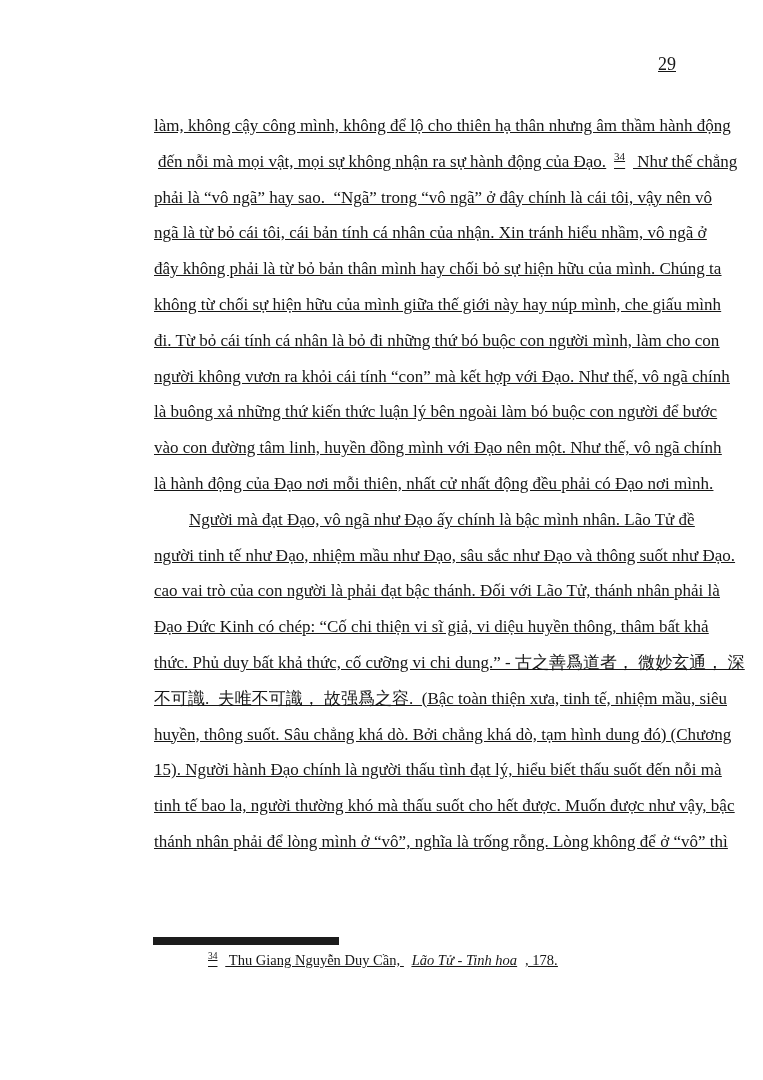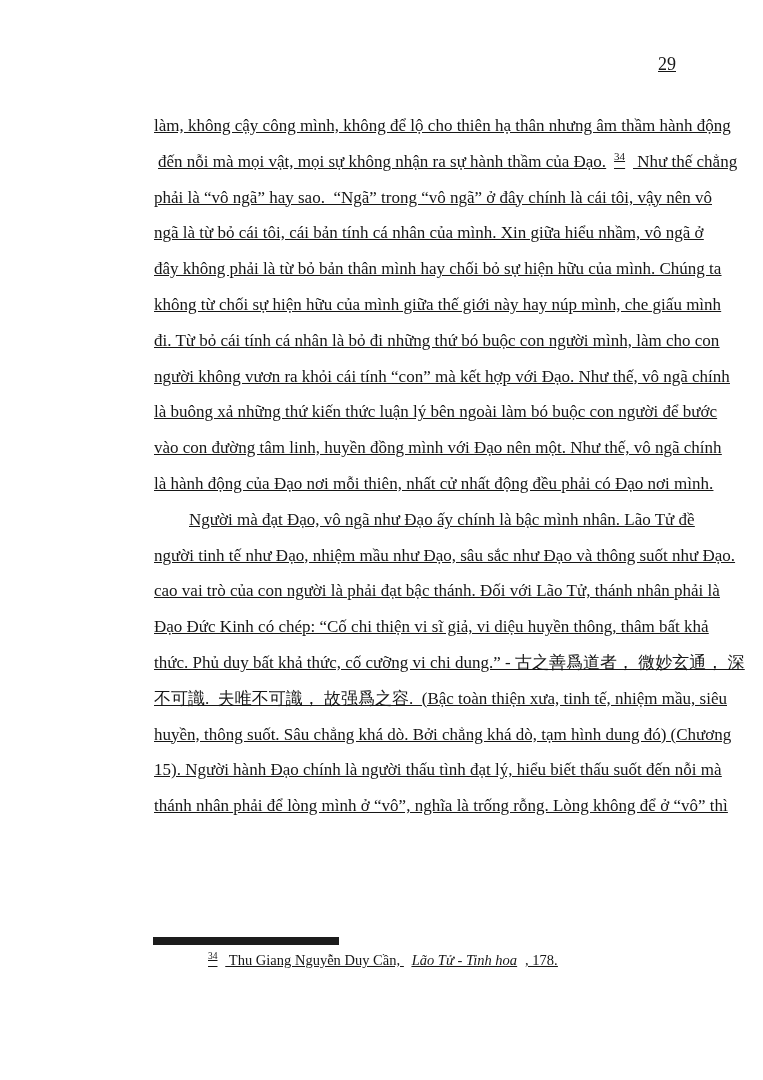--- a/index.html
+++ b/index.html
@@ -63,38 +63,39 @@
 </style>
 </head>
 <body>
 
 <div class="page">
 
   <div class="page-number">29</div>
 
   <div class="body-text">
     <div class="line">làm, không cậy công mình, không để lộ cho thiên hạ thân nhưng âm thầm hành động</div>
-    <div class="line"><span>đến nỗi mà mọi vật, mọi sự không nhận ra sự hành thầm của Đạo.</span><sup>34</sup><span> Như thế chẳng</span></div>
+    <div class="line"><span>đến nỗi mà mọi vật, mọi sự không nhận ra sự hành động của Đạo.</span><sup>34</sup><span> Như thế chẳng</span></div>
     <div class="line">phải là “vô ngã” hay sao.  “Ngã” trong “vô ngã” ở đây chính là cái tôi, vậy nên vô</div>
-    <div class="line">ngã là từ bỏ cái tôi, cái bản tính cá nhân của mình. Xin giữa hiểu nhầm, vô ngã ở</div>
+    <div class="line">ngã là từ bỏ cái tôi, cái bản tính cá nhân của nhận. Xin tránh hiểu nhầm, vô ngã ở</div>
     <div class="line">đây không phải là từ bỏ bản thân mình hay chối bỏ sự hiện hữu của mình. Chúng ta</div>
     <div class="line">không từ chối sự hiện hữu của mình giữa thế giới này hay núp mình, che giấu mình</div>
     <div class="line">đi. Từ bỏ cái tính cá nhân là bỏ đi những thứ bó buộc con người mình, làm cho con</div>
     <div class="line">người không vươn ra khỏi cái tính “con” mà kết hợp với Đạo. Như thế, vô ngã chính</div>
     <div class="line">là buông xả những thứ kiến thức luận lý bên ngoài làm bó buộc con người để bước</div>
     <div class="line">vào con đường tâm linh, huyền đồng mình với Đạo nên một. Như thế, vô ngã chính</div>
     <div class="line">là hành động của Đạo nơi mỗi thiên, nhất cử nhất động đều phải có Đạo nơi mình.</div>
     <div class="line indent">Người mà đạt Đạo, vô ngã như Đạo ấy chính là bậc mình nhân. Lão Tử đề</div>
     <div class="line">người tinh tế như Đạo, nhiệm mầu như Đạo, sâu sắc như Đạo và thông suốt như Đạo.</div>
     <div class="line">cao vai trò của con người là phải đạt bậc thánh. Đối với Lão Tử, thánh nhân phải là</div>
     <div class="line">Đạo Đức Kinh có chép: “Cố chi thiện vi sĩ giả, vi diệu huyền thông, thâm bất khả</div>
     <div class="line">thức. Phủ duy bất khả thức, cố cưỡng vi chi dung.” - 古之善爲道者， 微妙玄通， 深</div>
     <div class="line">不可識.  夫唯不可識， 故强爲之容.  (Bậc toàn thiện xưa, tinh tế, nhiệm mầu, siêu</div>
     <div class="line">huyền, thông suốt. Sâu chẳng khá dò. Bởi chẳng khá dò, tạm hình dung đó) (Chương</div>
     <div class="line">15). Người hành Đạo chính là người thấu tình đạt lý, hiểu biết thấu suốt đến nỗi mà</div>
+    <div class="line">tinh tế bao la, người thường khó mà thấu suốt cho hết được. Muốn được như vậy, bậc</div>
     <div class="line">thánh nhân phải để lòng mình ở “vô”, nghĩa là trống rỗng. Lòng không để ở “vô” thì</div>
   </div>
 
   <div class="footnote-separator"></div>
 
   <div class="footnote"><sup>34</sup><span> Thu Giang Nguyễn Duy Cần, </span><span class="book-title">Lão Tử - Tinh hoa</span><span>, 178.</span></div>
 
 </div>
 
 </body></html>

